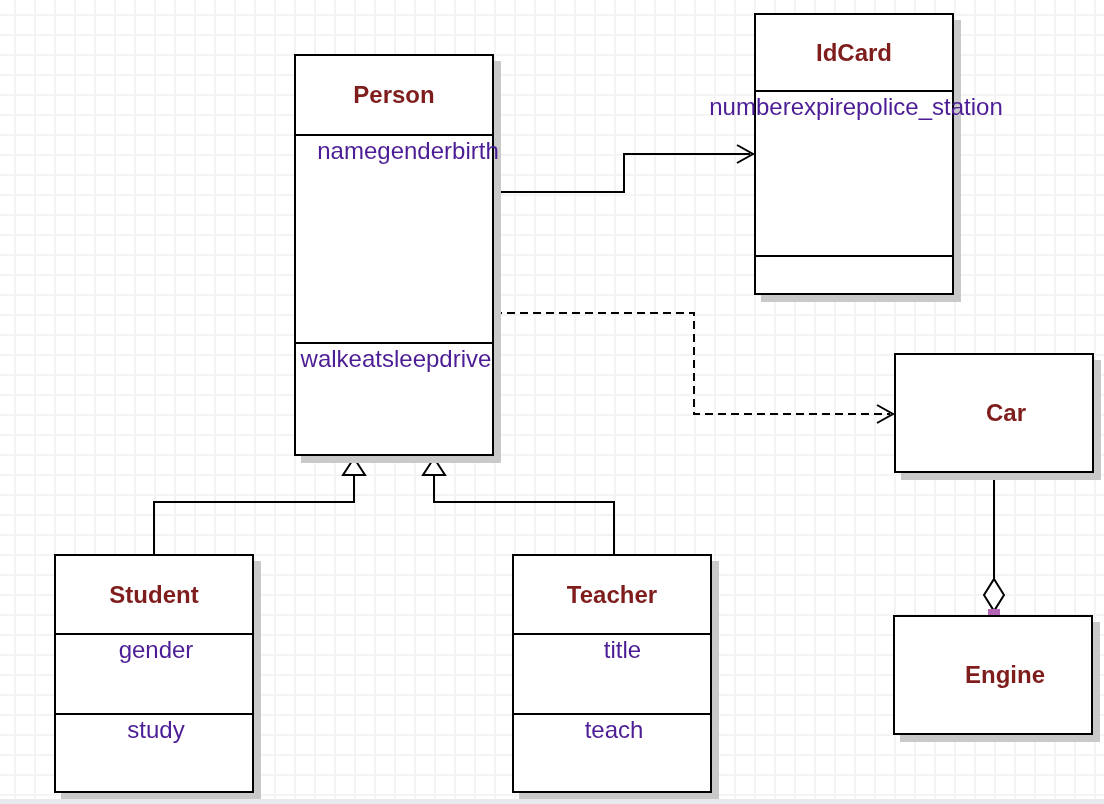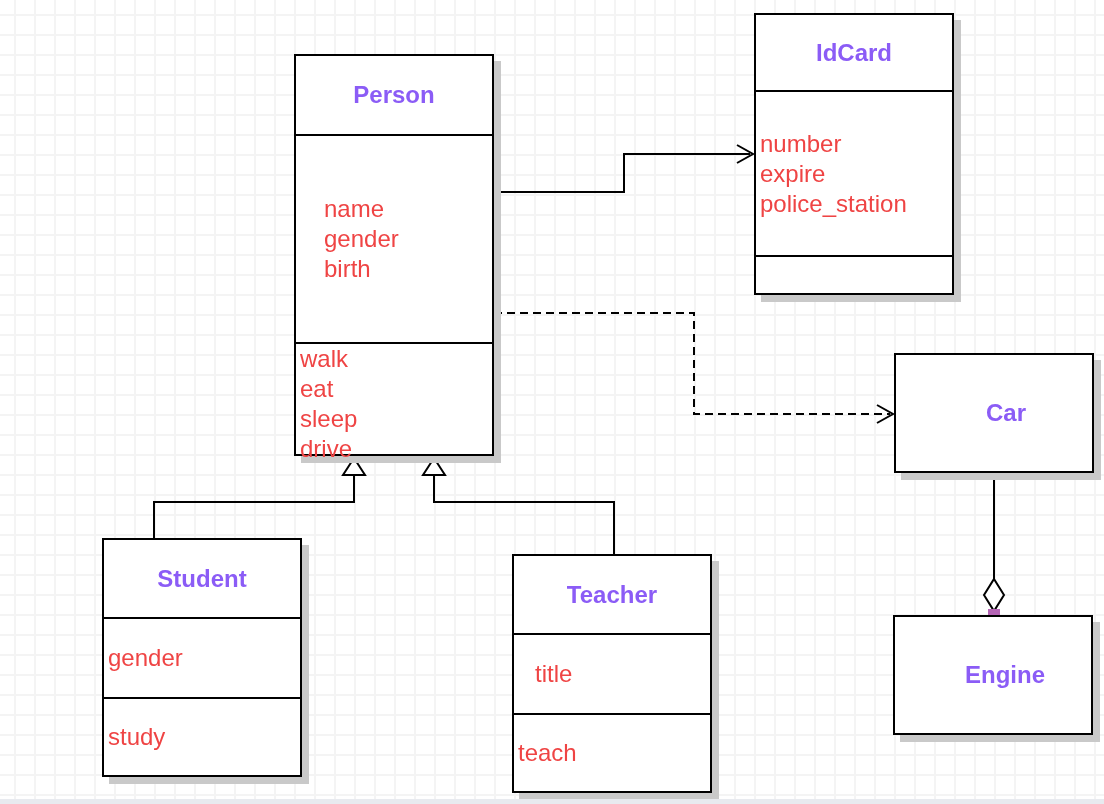--- a/index.html
+++ b/index.html
@@ -19,46 +19,46 @@
   .tri    { fill:#ffffff; stroke:#000000; stroke-width:2; }
   .handle { fill:#b464b4; stroke:none; }
 
   .uml-class {
     position:absolute; background:#ffffff; border:2px solid #000000;
     box-shadow:7px 7px 0 0 #c9c9c9; box-sizing:border-box;
     display:flex; flex-direction:column;
   }
   .uml-title {
     display:flex; align-items:center; justify-content:center;
-    font-weight:bold; font-size:24px; color:#8b5cf6;
+    font-weight:bold; font-size:24px; color:#7f1d1d;
     border-bottom:2px solid #000; flex:none;
   }
   .uml-title.no-divider { border-bottom:none; flex:1;padding-left:24px; }
   .uml-section {
-    display:flex; flex-direction:column; justify-content:center;
-    padding-left:4px; font-size:24px; line-height:30px; color:#ef4444;
+    display:flex; flex-direction:row; justify-content:center;
+    padding-left:4px; font-size:24px; line-height:30px; color:#4c1d95;
     border-bottom:2px solid #000; flex:none; box-sizing:border-box;
   }
   .uml-section.last { border-bottom:none; }
 
   
   #box-person  { left:294px; top:54px;  width:200px; height:402px; }
   #box-person  .uml-title { height:78px; }
   #box-person  .sec-attrs { height:208px;padding-left:28px; }
   #box-person  .sec-methods { flex:1; }
 
   #box-idcard  { left:754px; top:13px;  width:200px; height:282px; }
   #box-idcard  .uml-title { height:75px; }
   #box-idcard  .sec-attrs { height:165px; }
   #box-idcard  .sec-empty { flex:1; }
 
   #box-car     { left:894px; top:353px; width:200px; height:120px; }
   #box-engine  { left:893px; top:615px; width:200px; height:120px; }
 
-  #box-student { left:54px;  top:538px; width:200px; height:239px;margin-left:48px; }
+  #box-student { left:54px;  top:554px; width:200px; height:239px; }
   #box-student .uml-title { height:77px; }
   #box-student .sec-attrs { height:80px; }
   #box-student .sec-methods { flex:1; }
 
   #box-teacher { left:512px; top:554px; width:200px; height:239px; }
   #box-teacher .uml-title { height:77px; }
   #box-teacher .sec-attrs { height:80px;padding-left:21px; }
   #box-teacher .sec-methods { flex:1; }
 
   .bottom-edge {

